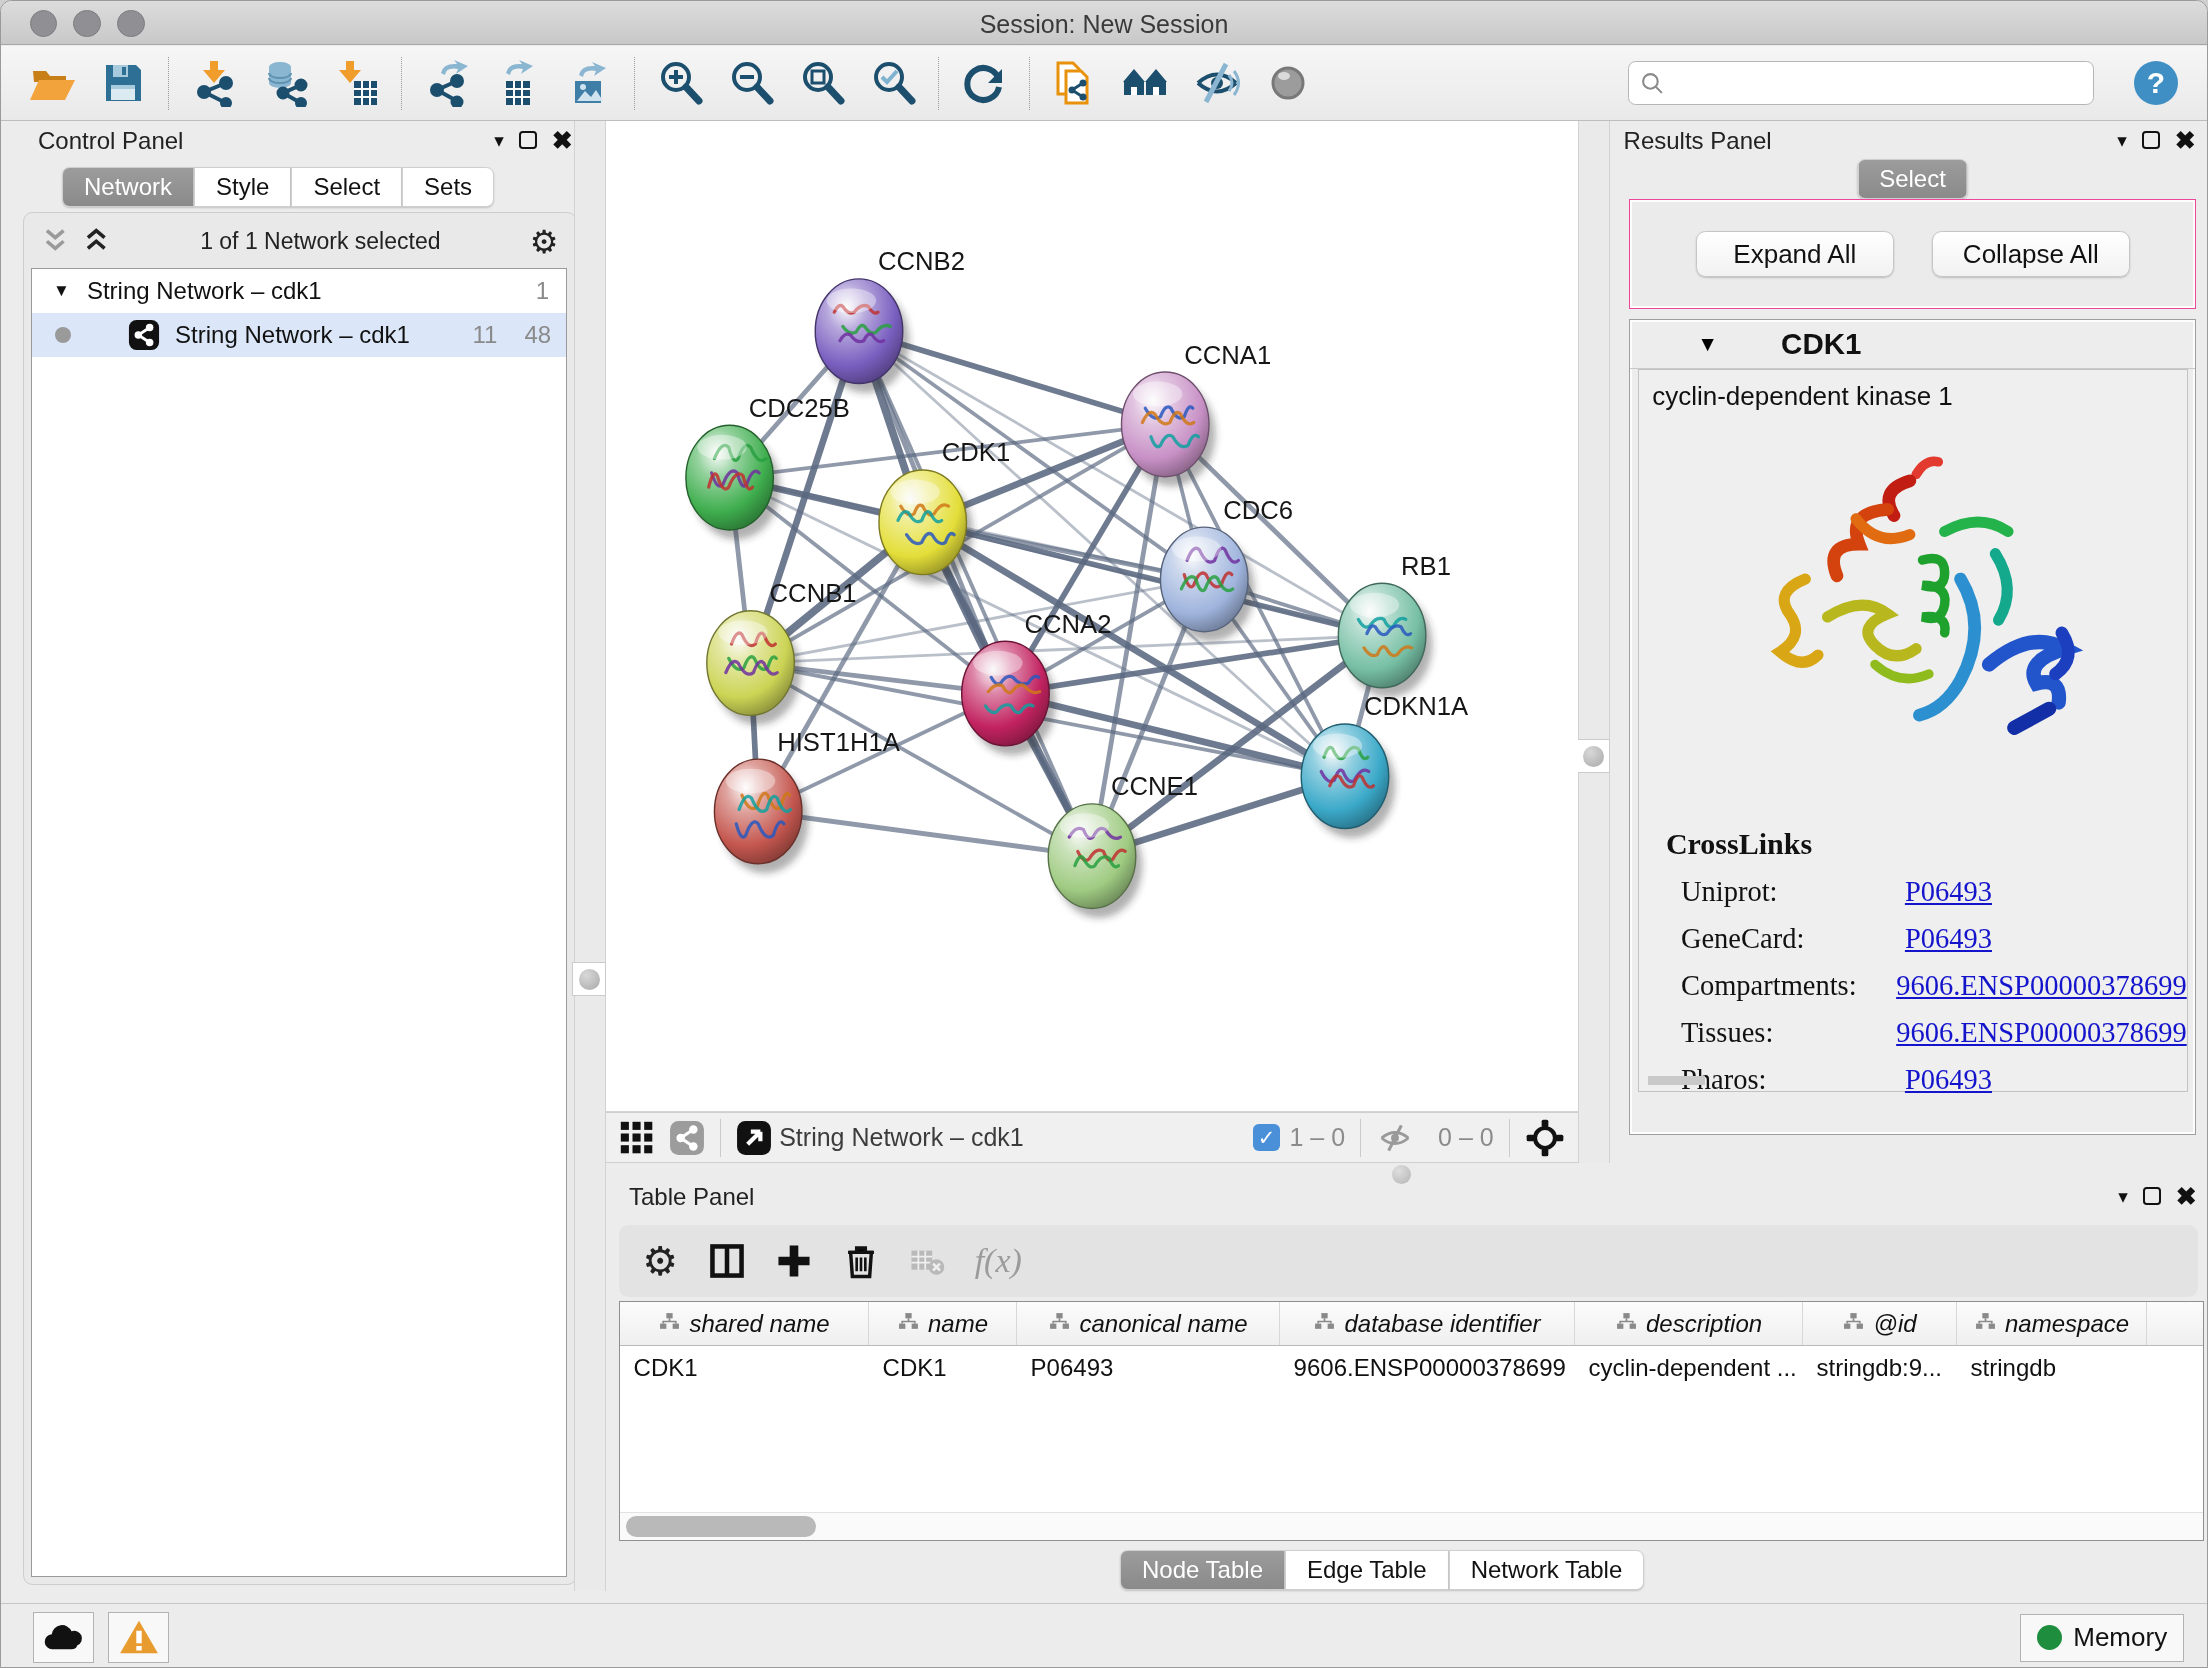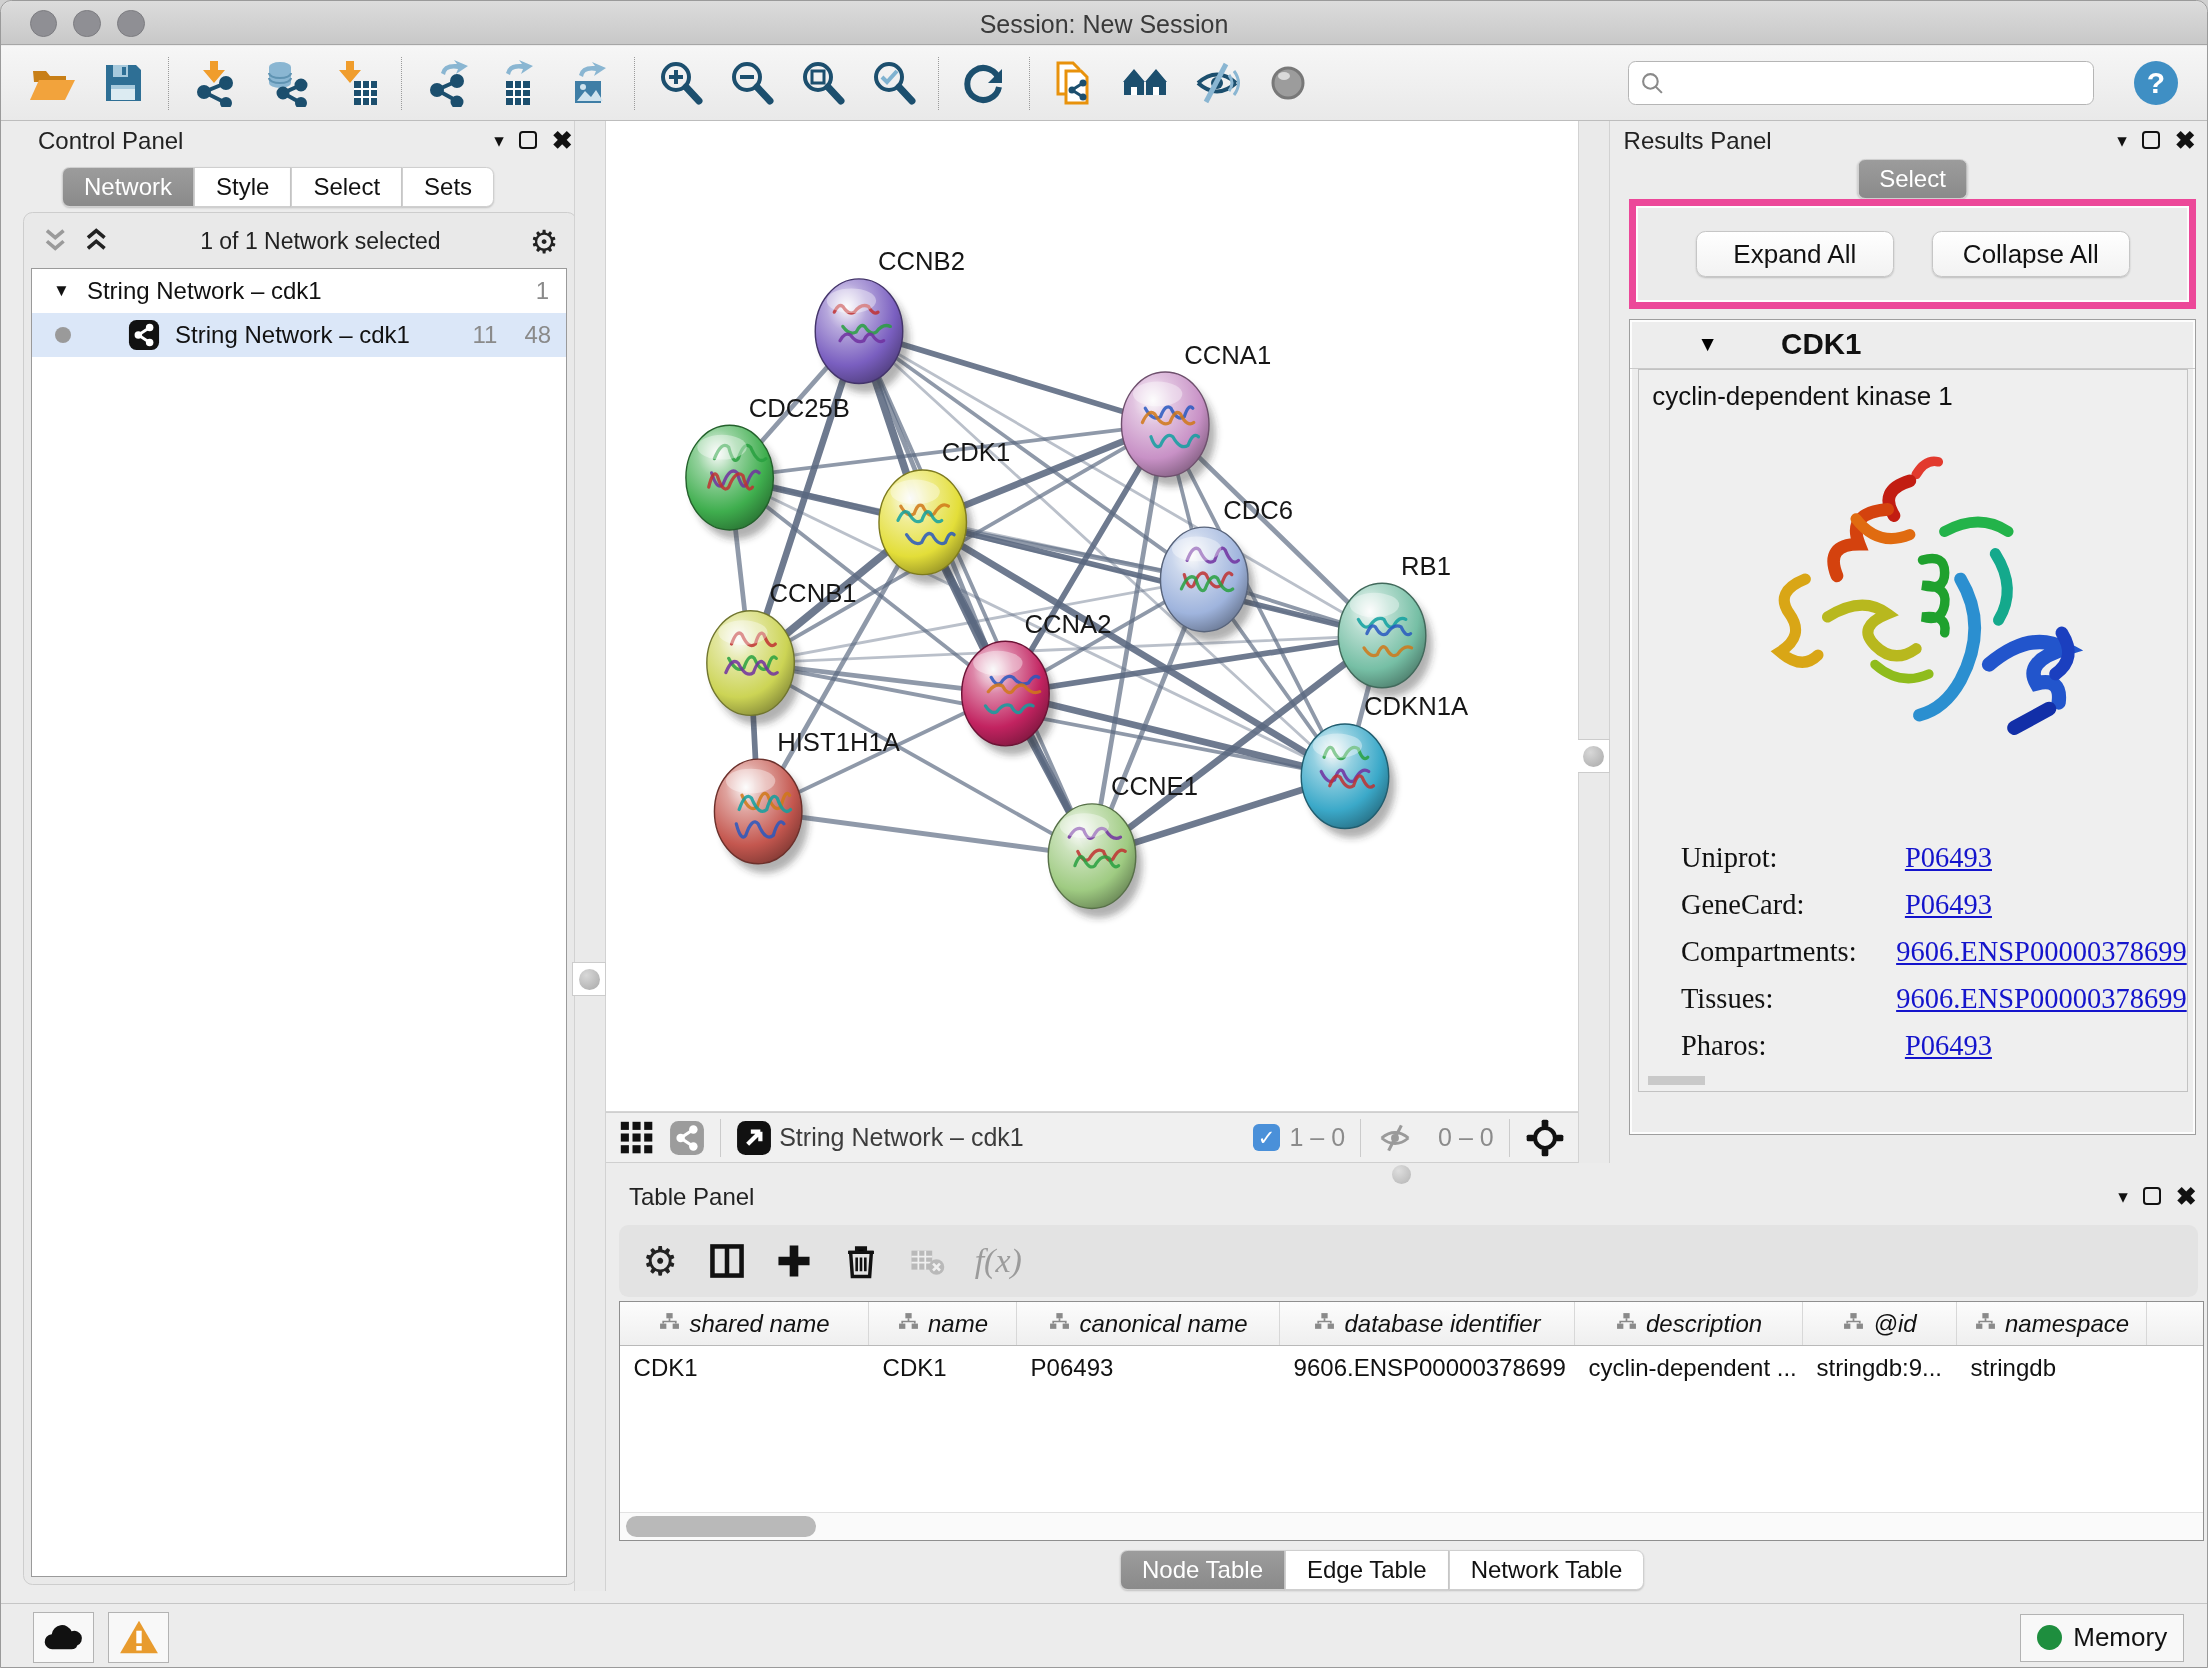--- a/index.html
+++ b/index.html
@@ -75,21 +75,21 @@
   .chk{width:27px;height:27px;background:#4a90d9;border-radius:5.7px;color:#fff;
     font-size:21px;display:flex;align-items:center;justify-content:center;margin-right:9.5px;}
   .cv-cnt{color:#8b8b8b;}
   .hsplit-dot{position:absolute;left:1391px;top:1164px;width:19px;height:19px;border-radius:50%;
     background:radial-gradient(circle at 35% 30%,#dedede,#b4b4b4);}
   
   .results{position:absolute;left:1615px;top:120px;width:593px;height:1042px;}
   .res-tab{position:absolute;left:50%;transform:translateX(-50%);top:38px;
     border-radius:7.6px;}
   .res-box1{position:absolute;left:13.3px;top:78px;width:567px;height:110px;background:#ebebeb;
-    border:7px solid #ec4899;box-shadow:inset 0 0 0 1.9px #fdfdfd;
+    border:1px solid #ec4899;box-shadow:inset 0 0 0 1.9px #fdfdfd;
     display:flex;align-items:center;justify-content:center;gap:38px;}
   .res-btn{width:198px;height:46px;background:linear-gradient(#ffffff,#f2f2f2);
     border:1px solid #c6c6c6;border-radius:9.5px;font-size:26px;color:#111;
     display:flex;align-items:center;justify-content:center;box-shadow:0 1px 1.9px rgba(0,0,0,.2);}
   .res-box2{position:absolute;left:13.3px;top:198px;width:567px;height:816px;background:#ededed;
     border:1px solid #9e9e9e;box-shadow:inset 0 0 0 1.9px #fdfdfd;overflow:hidden;}
   .gene-row{display:flex;align-items:center;height:49px;border-bottom:1px solid #c9c9c9;
     padding-left:67px;}
   .gene-row .tri{font-size:21px;margin-right:63px;}
   .gene-name{font-size:29.5px;font-weight:bold;color:#111;}
@@ -668,20 +668,21 @@
           <path d="M96 150q16 14 34 6" stroke="#8fbc1c" stroke-width="6"></path>
           <path d="M126 84q14-4 14 8t-14 8q16 0 14 12t-14 8q16-2 14 10" stroke="#1fa12e" stroke-width="6"></path>
           <path d="M140 66q22-12 40 0" stroke="#23b34a" stroke-width="7"></path>
           <path d="M172 80q14 22 2 42" stroke="#14a98c" stroke-width="7"></path>
           <path d="M150 96q18 30 0 64q-10 18-26 22" stroke="#2b8fd0" stroke-width="8"></path>
           <path d="M168 150q26-22 48-10q-26 8-18 22q16-4 14 12" stroke="#2255cc" stroke-width="9"></path>
           <path d="M214 130q10 16-4 26" stroke="#1b3fbf" stroke-width="8"></path>
           <path d="M206 178l-22 12" stroke="#122fa8" stroke-width="9"></path>
         </svg>
         <div class="xlinks">
+          <div class="xl-title">CrossLinks</div>
           <div id="xl-rows">
               <div class="xl-row">
                 <span class="xl-label">Uniprot:</span>
                 <span class="xl-link">P06493</span>
               </div>
               <div class="xl-row">
                 <span class="xl-label">GeneCard:</span>
                 <span class="xl-link">P06493</span>
               </div>
               <div class="xl-row">

